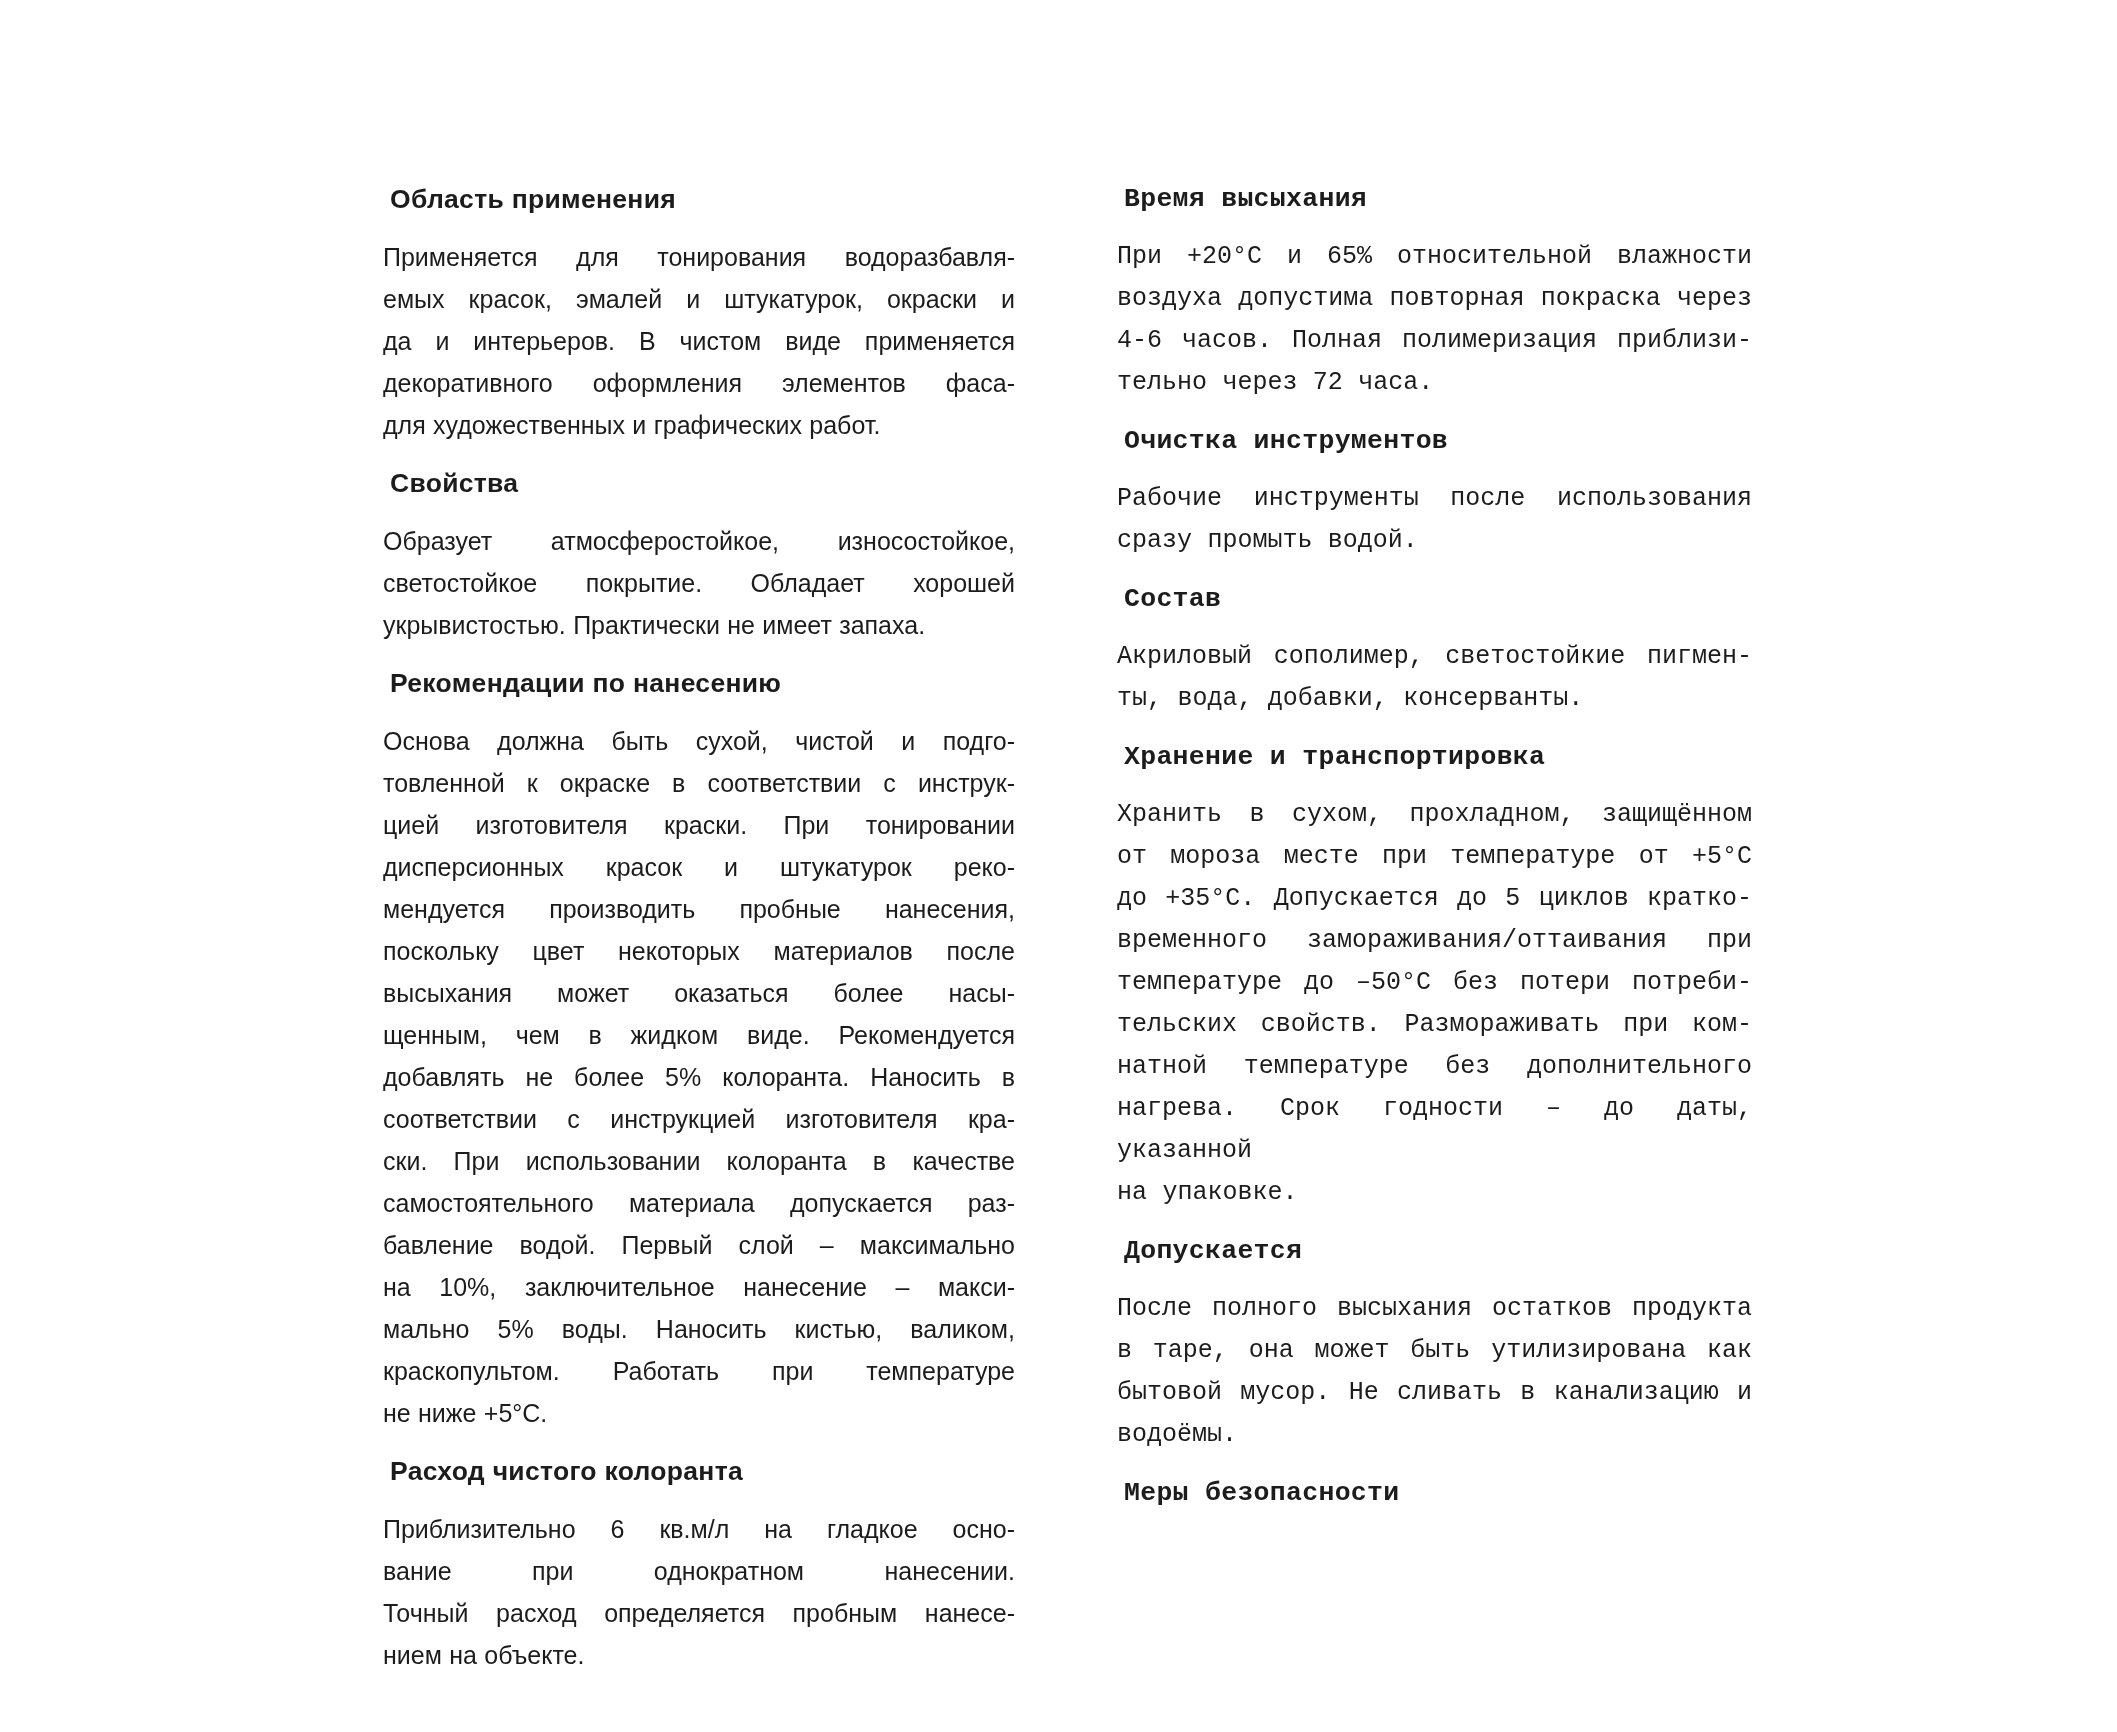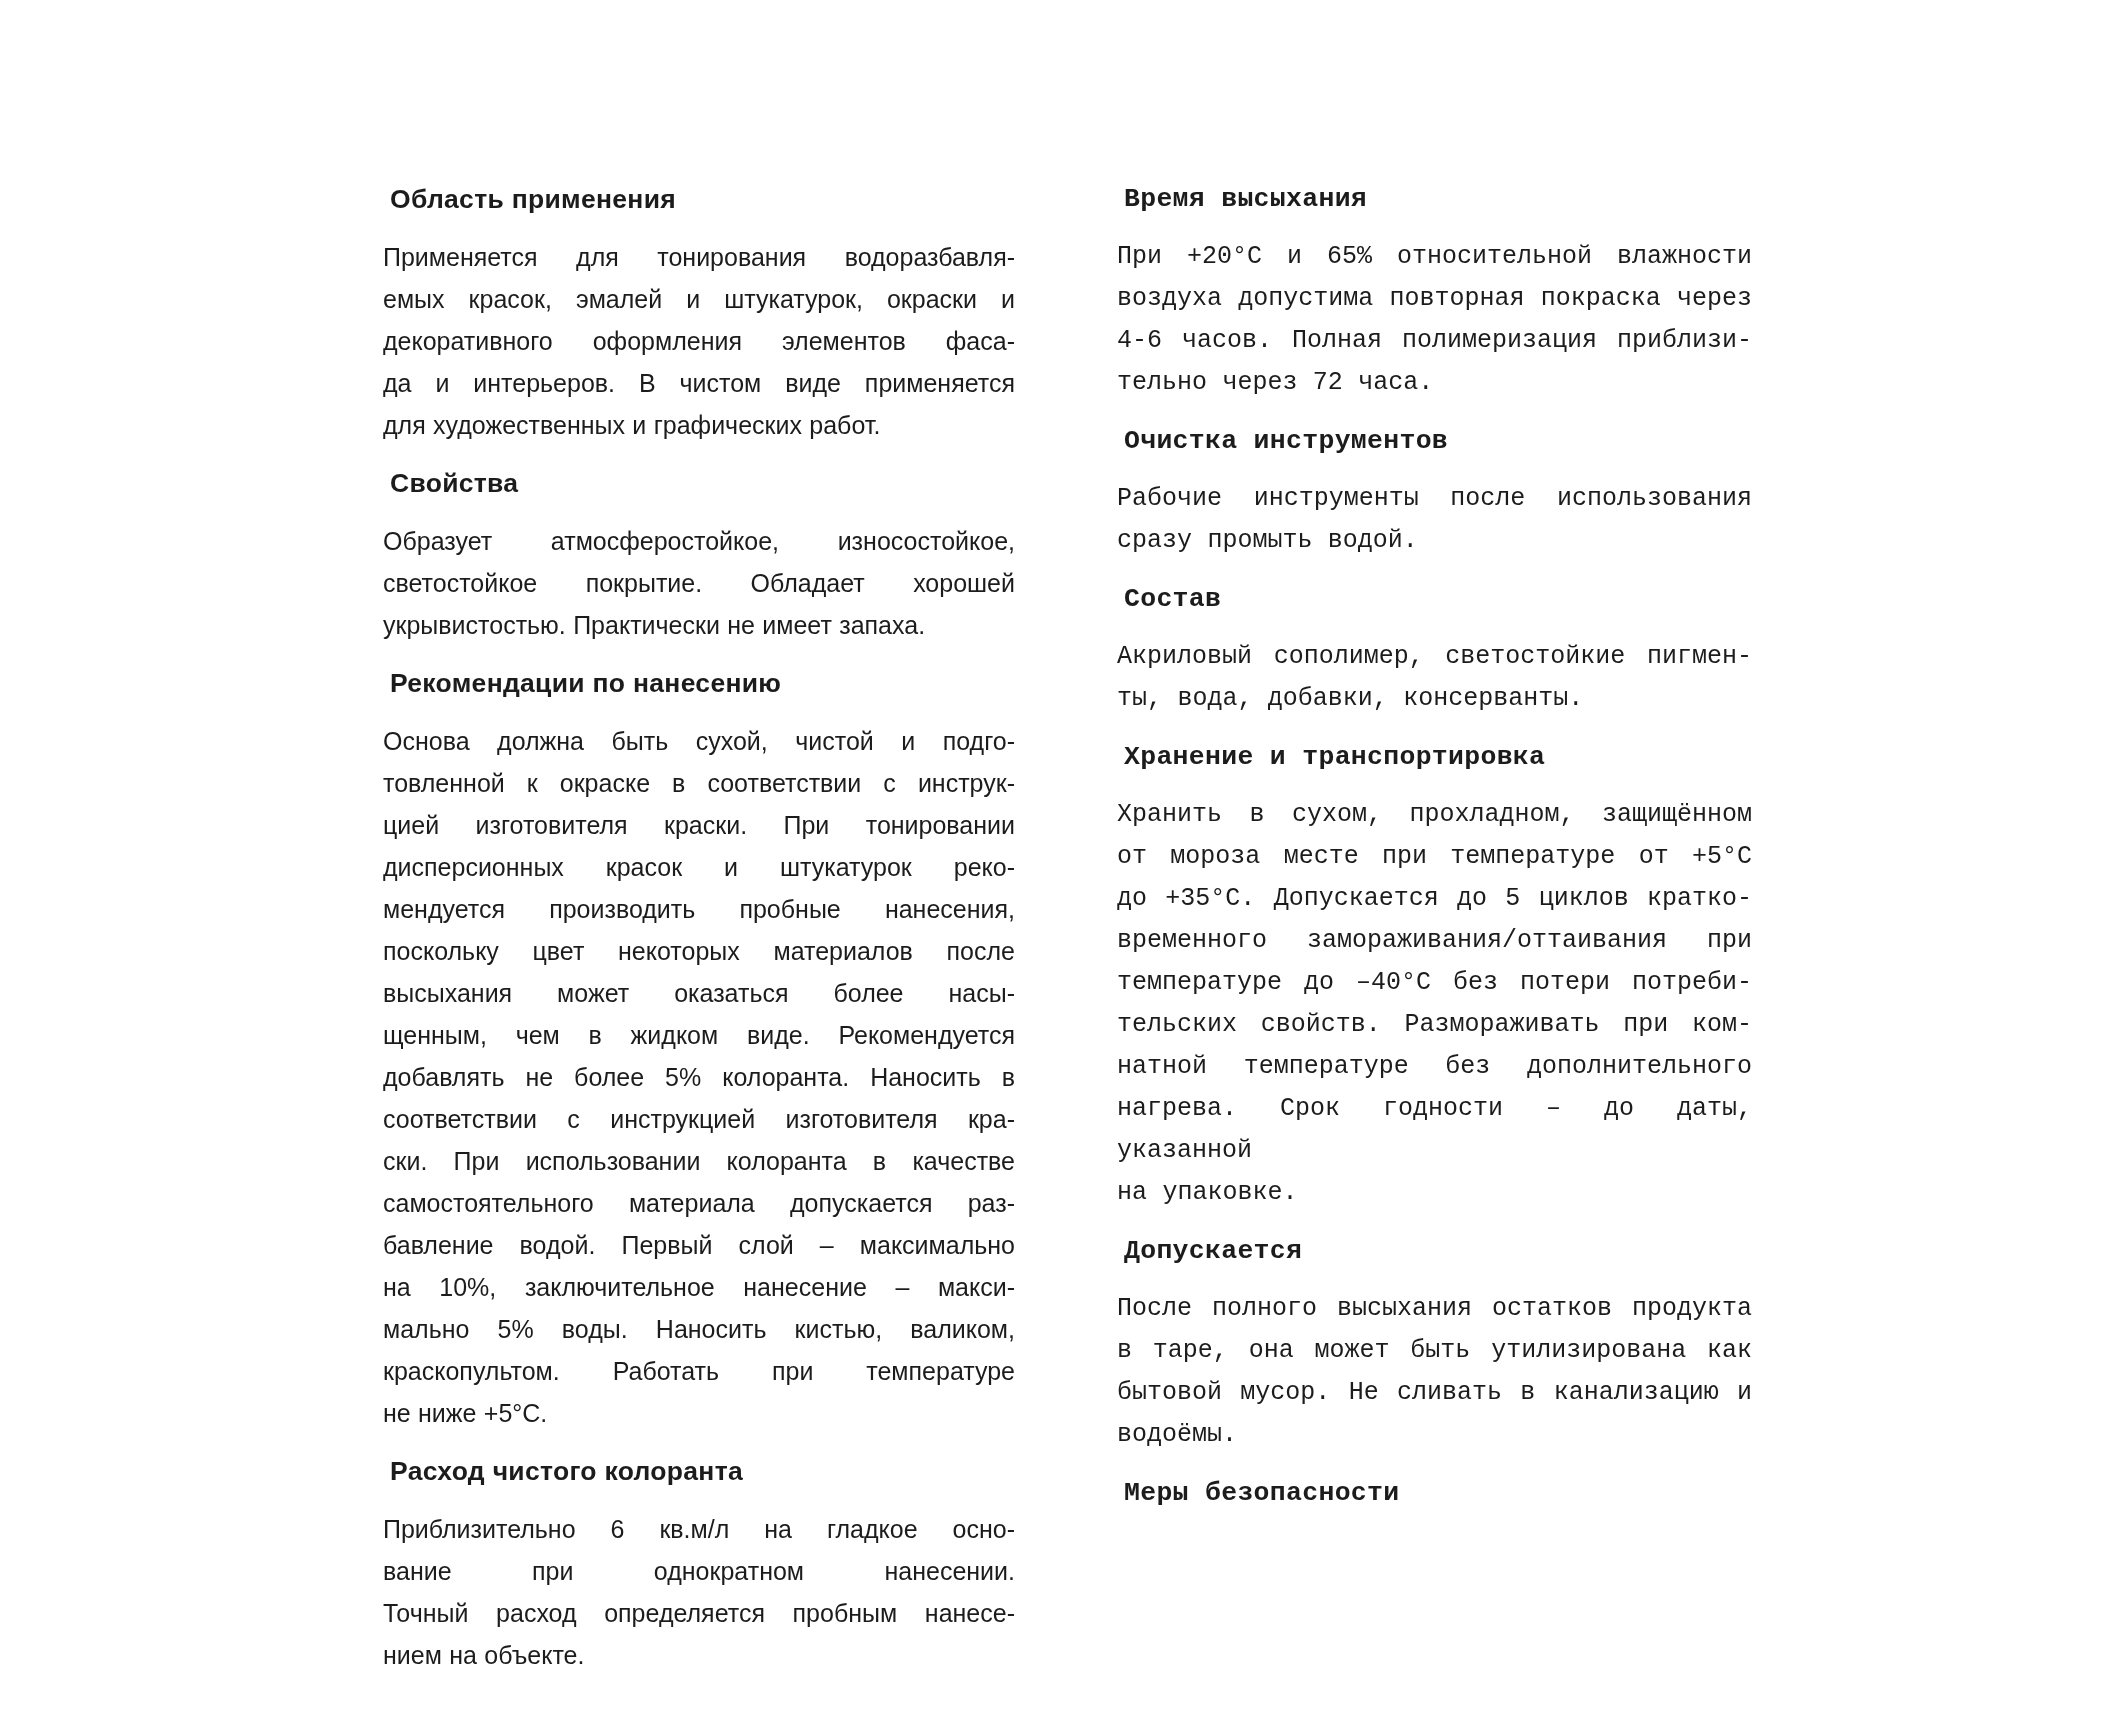--- a/index.html
+++ b/index.html
@@ -46,22 +46,22 @@
 
 <main class="page">
 
   <section class="column left">
 
     <div class="section">
       <h2 class="heading">Область применения</h2>
       <div class="para">
           <div class="line">Применяется для тонирования водоразбавля-</div>
           <div class="line">емых красок, эмалей и штукатурок, окраски и</div>
+          <div class="line">да и интерьеров. В чистом виде применяется</div>
           <div class="line">декоративного оформления элементов фаса-</div>
-          <div class="line">да и интерьеров. В чистом виде применяется</div>
           <div class="line last">для художественных и графических работ.</div>
         </div>
     </div>
 
     <div class="section">
       <h2 class="heading">Свойства</h2>
       <div class="para">
           <div class="line">Образует атмосферостойкое, износостойкое,</div>
           <div class="line">светостойкое покрытие. Обладает хорошей</div>
           <div class="line last">укрывистостью. Практически не имеет запаха.</div>
@@ -131,21 +131,21 @@
         </div>
     </div>
 
     <div class="section">
       <h2 class="heading">Хранение и транспортировка</h2>
       <div class="para">
           <div class="line">Хранить в сухом, прохладном, защищённом</div>
           <div class="line">от мороза месте при температуре от +5°С</div>
           <div class="line">до +35°С. Допускается до 5 циклов кратко-</div>
           <div class="line">временного замораживания/оттаивания при</div>
-          <div class="line">температуре до –40°С без потери потреби-</div>
+          <div class="line">температуре до –50°С без потери потреби-</div>
           <div class="line">тельских свойств. Размораживать при ком-</div>
           <div class="line">натной температуре без дополнительного</div>
           <div class="line">нагрева. Срок годности – до даты, указанной</div>
           <div class="line last">на упаковке.</div>
         </div>
     </div>
 
     <div class="section">
       <h2 class="heading">Допускается</h2>
       <div class="para">

